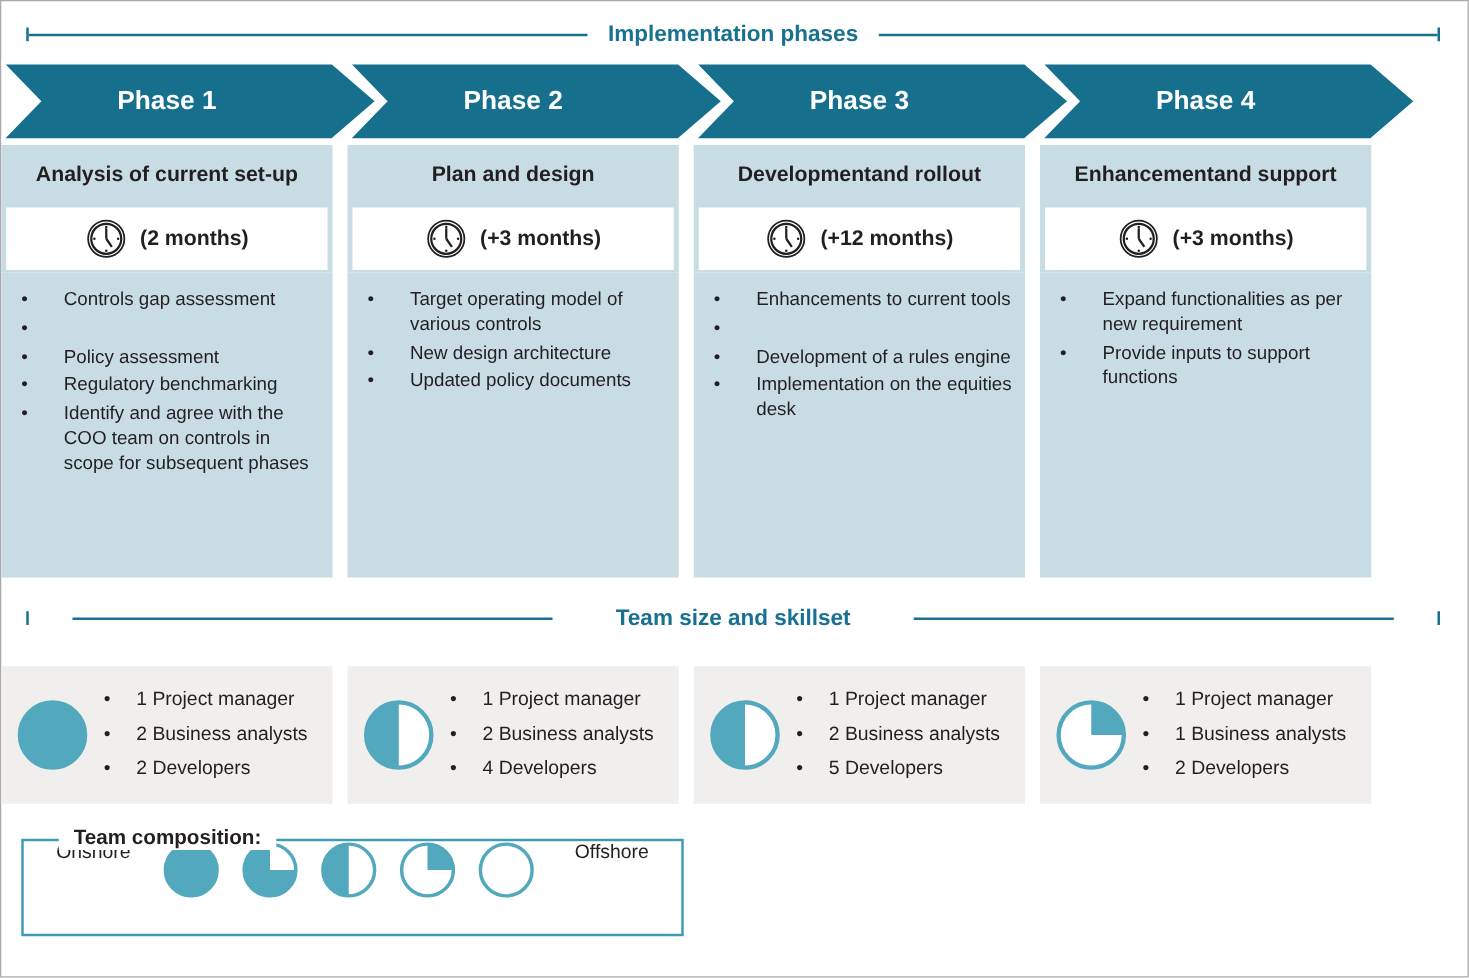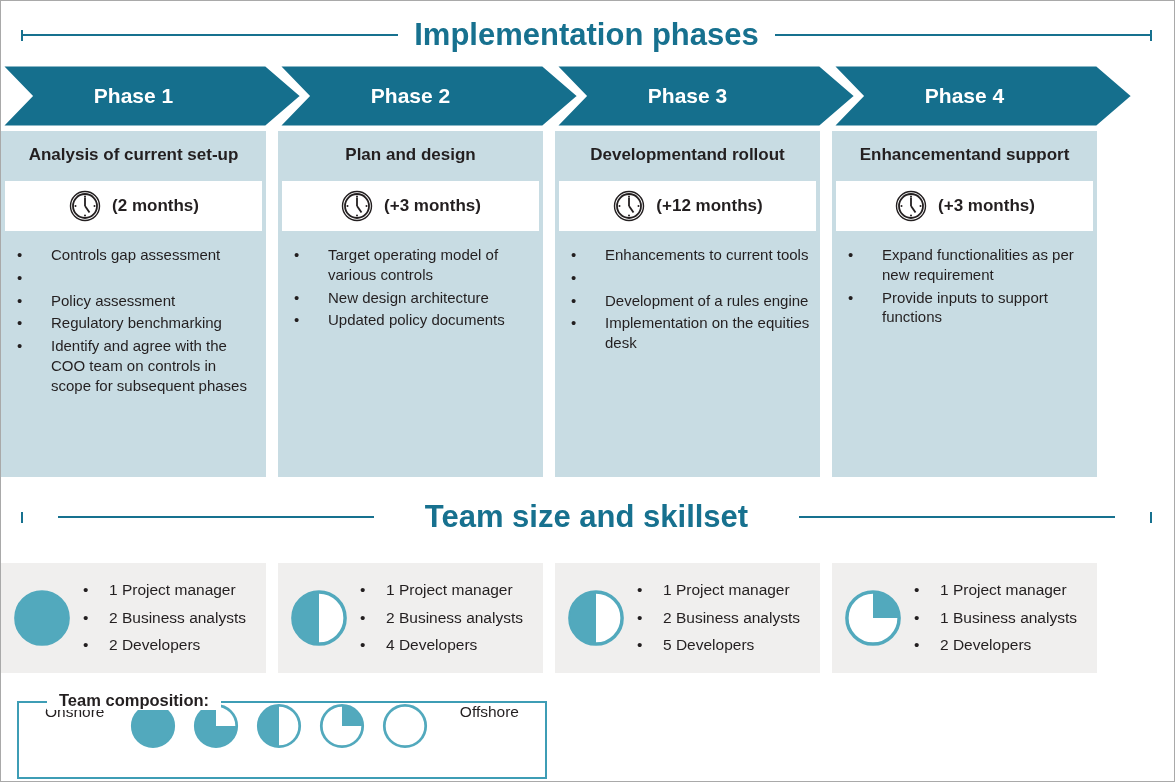--- a/index.html
+++ b/index.html
@@ -3,21 +3,21 @@
 <meta charset="utf-8">
 <style>
   * { margin:0; padding:0; box-sizing:border-box; }
   body { background:#fff; font-family:"Liberation Sans", sans-serif; color:#231f20; }
   .page { width:1175px; height:782px; border:1px solid #a9a9a9; background:#fff; position:relative; overflow:hidden; }
 
   
   .section-head { display:flex; align-items:center; margin:0 22px 0 20px; }
   .section-head .tick { width:2px; height:11px; background:#17718f; flex:none; }
   .section-head .line { flex:1; height:2px; background:#17718f; }
-  .section-head .title { font-size:31px; font-weight:bold; color:#17718f; margin:0 16px; white-space:nowrap; }
+  .section-head .title { font-size:18px; font-weight:bold; color:#17718f; margin:0 16px; white-space:nowrap; }
   .head-1 { padding-top:16px; margin-bottom:12px; }
   .head-1 .tick, .head-1 .line { margin-top:0; }
   .head-2 { margin-top:22px; margin-bottom:28px;gap:35px; }
 
   
   .grid { width:1096px; display:grid; grid-template-columns:repeat(4,265px); column-gap:12px; }
 
   .col { display:flex; flex-direction:column; height:412px; }
   .arrow-wrap { position:relative; height:62px; margin-bottom:4px; }
   .arrow-wrap svg { position:absolute; left:0; top:0; overflow:visible; }

